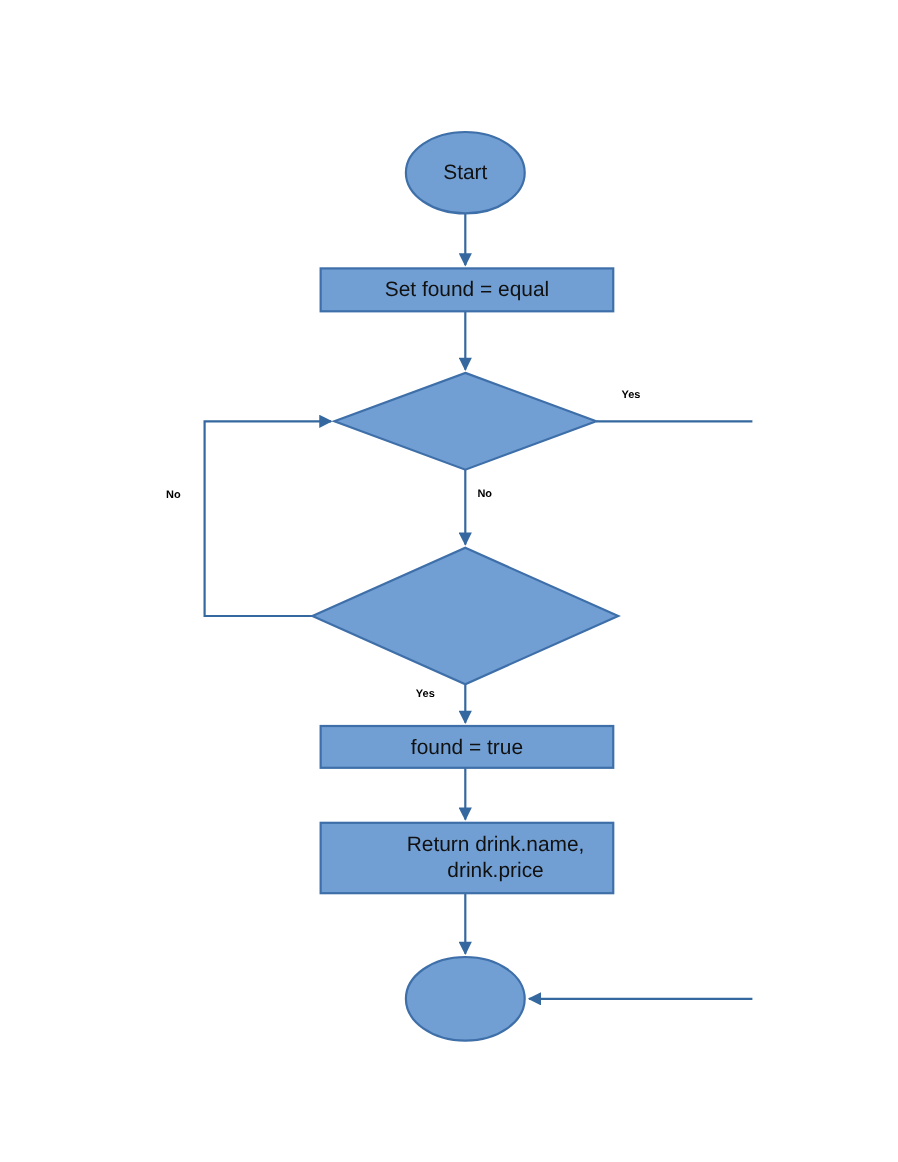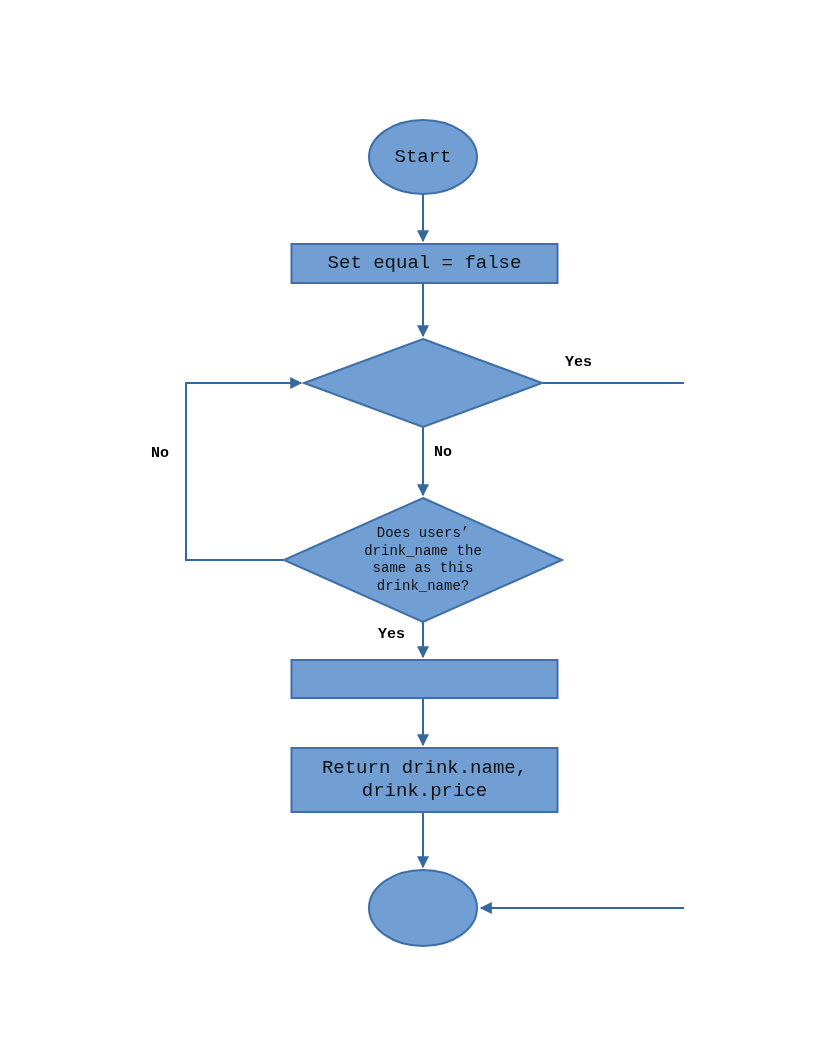--- a/index.html
+++ b/index.html
@@ -7,21 +7,20 @@
     padding: 0;
     background: #ffffff;
     font-family: "Liberation Sans", sans-serif;
   }
   #page {
     position: relative;
     width: 684px;
     height: 1056px;
     background: #ffffff;
     overflow: hidden;
-    font-family: Liberation Mono, monospace;
   }
   #flow-svg {
     position: absolute;
     left: 0;
     top: 0;
   }
   .shape {
     fill: var(--shape-fill, #719fd4);
     stroke: var(--shape-stroke, #3e6fa8);
     stroke-width: 2px;
@@ -43,21 +42,21 @@
     text-align: center;
     white-space: pre-line;
     color: var(--text, #111111);
     pointer-events: none;
   }
   .size-lg { font-size: 19px; line-height: 23px; }
   .size-md { font-size: 18px; line-height: 22px; }
   .size-sm { font-size: 14px; line-height: 17.5px; }
   .edge-label {
     position: absolute;
-    font-size: 15px;
+    font-size: 10px;
     font-weight: bold;
     color: var(--label-text, #000000);
     white-space: nowrap;
   }
 </style>
 </head>
 <body>
 
 <div id="page">
 
@@ -81,30 +80,27 @@
     <rect class="shape" x="291.5" y="244" width="266" height="39"></rect>
     <polygon class="shape" points="423,339 542,383 423,427 304,383"></polygon>
     <polygon class="shape" points="423,498 562,560 423,622 284,560"></polygon>
     <rect class="shape" x="291.5" y="660" width="266" height="38"></rect>
     <rect class="shape" x="291.5" y="748" width="266" height="64"></rect>
     <ellipse class="shape" cx="423" cy="908" rx="54" ry="38"></ellipse>
   </svg>
 
   <div class="node-label size-lg" style="left:369px; top:120px; width:108px; height:74px;">Start</div>
 
-  <div class="node-label size-lg" style="left:291px; top:244px; width:267px; height:39px;">Set equal = false</div>
+  <div class="node-label size-lg" style="left:291px; top:244px; width:267px; height:39px;">Set found = equal</div>
 
 
-  <div class="node-label size-sm" style="left:284px; top:498px; width:278px; height:124px;">Does users’
-drink_name the
-same as this
-drink_name?</div>
 
+  <div class="node-label size-lg" style="left:291px; top:660px; width:267px; height:38px;">found = true</div>
 
-  <div class="node-label size-lg" style="left:291px; top:748px; width:267px; height:64px;">Return drink.name,
+  <div class="node-label size-lg" style="left:291px; top:748px; width:267px; height:64px;padding-left:26px;">Return drink.name,
 drink.price</div>
 
 
   <div class="edge-label" style="left:565px; top:354px;">Yes</div>
 
   <div class="edge-label" style="left:434px; top:444px;">No</div>
 
   <div class="edge-label" style="left:151px; top:445px;">No</div>
 
   <div class="edge-label" style="left:378px; top:626px;">Yes</div>

